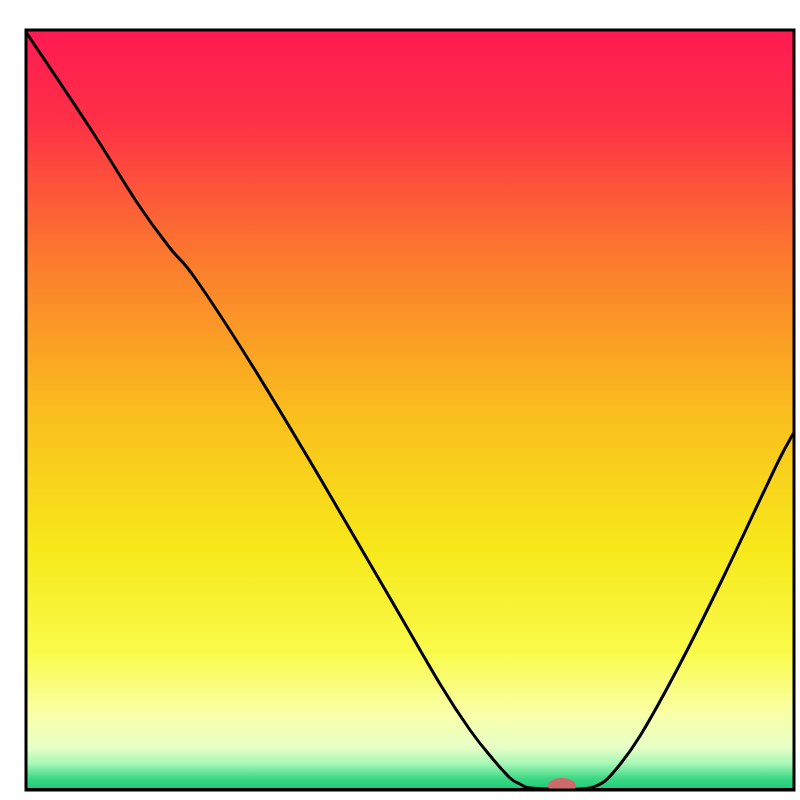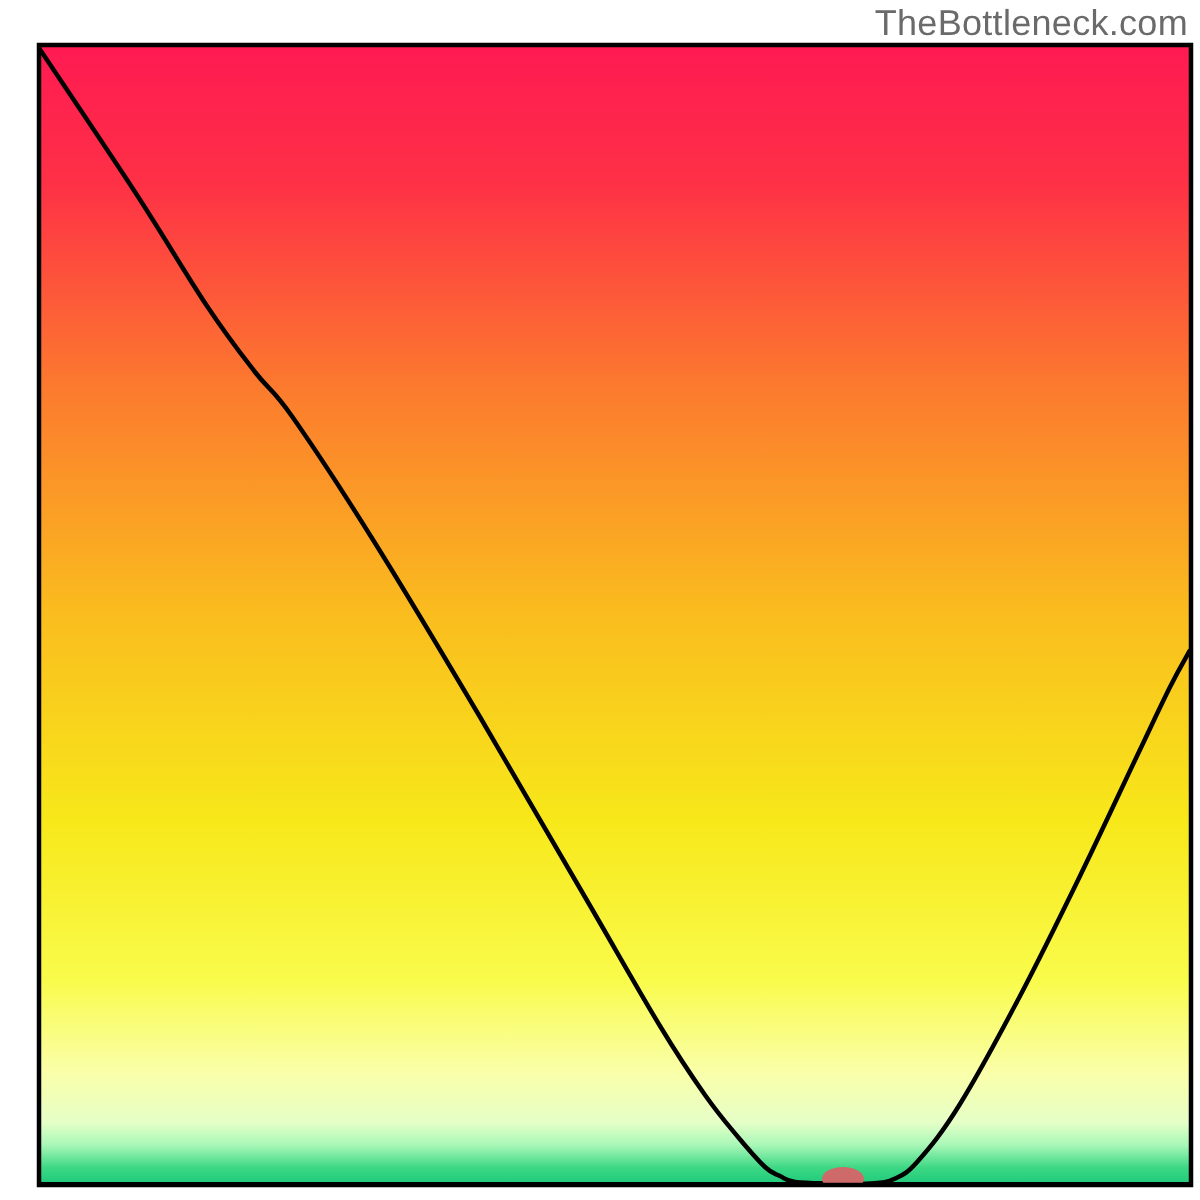--- a/index.html
+++ b/index.html
@@ -31,21 +31,20 @@
     top: 0;
     width: 800px;
     height: 800px;
   }
 </style>
 </head>
 <body>
 
 <div class="chart-wrap">
 
-  <div class="watermark">TheBottleneck.com</div>
 
   <svg class="plot" viewBox="0 0 800 800">
     <defs>
       <linearGradient id="bg-grad" x1="0" y1="0" x2="0" y2="1">
           <stop offset="0%" stop-color="#ff1a52"></stop>
           <stop offset="12%" stop-color="#fe3046"></stop>
           <stop offset="30%" stop-color="#fc7a2e"></stop>
           <stop offset="50%" stop-color="#fabd1e"></stop>
           <stop offset="68%" stop-color="#f7e81a"></stop>
           <stop offset="82%" stop-color="#f9fb4b"></stop>

